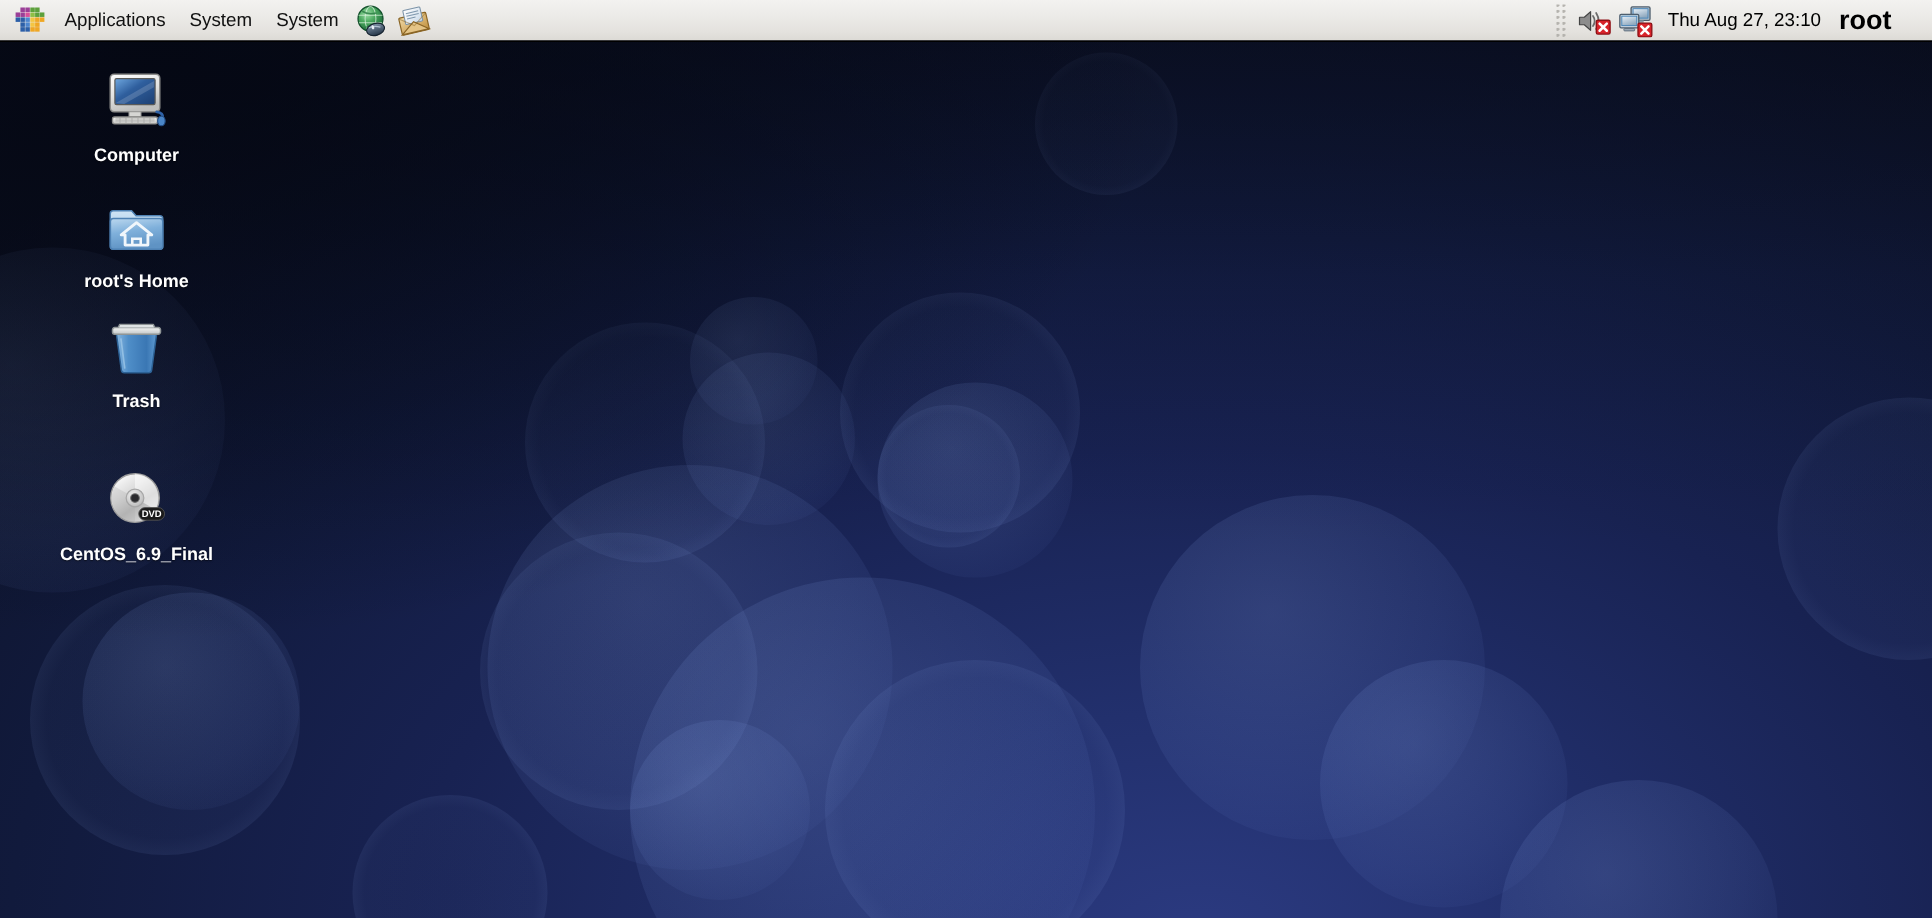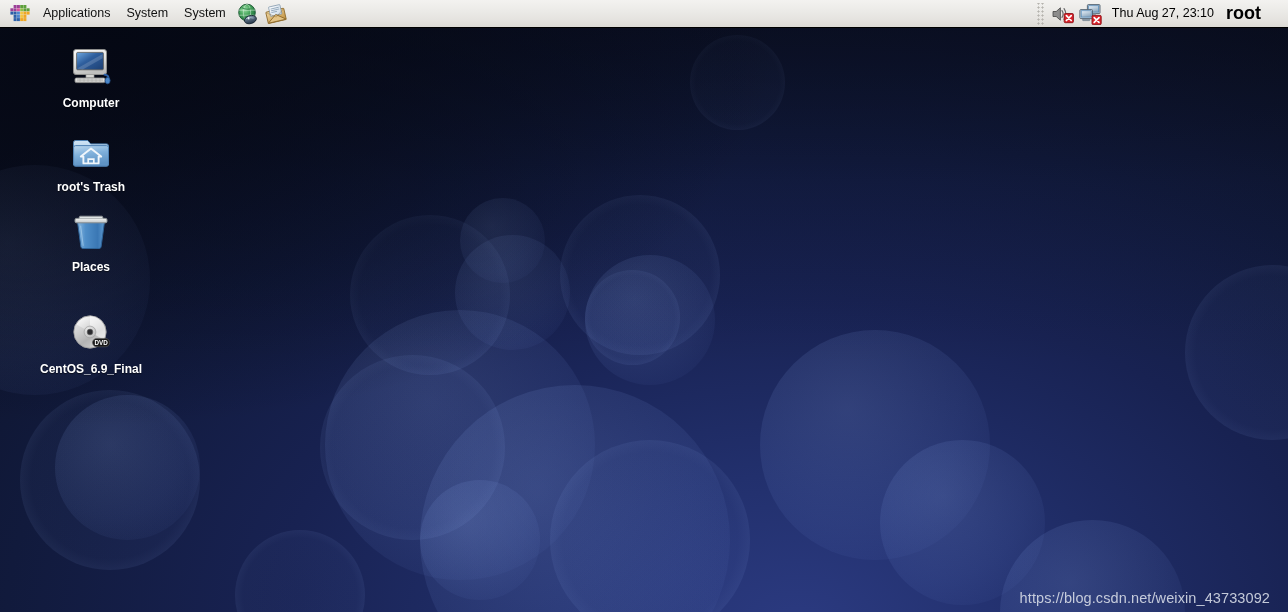--- a/index.html
+++ b/index.html
@@ -387,21 +387,21 @@
             <stop offset="0%" stop-color="#cfe4f5"></stop>
             <stop offset="100%" stop-color="#8fbbe0"></stop>
           </linearGradient>
         </defs>
         <path d="M8.5 12.5 h12.2 l3.0 3.4 h15.8 a2 2 0 0 1 2 2 v18.2 a2 2 0 0 1 -2 2 h-31 a2 2 0 0 1 -2 -2 v-21.6 a2 2 0 0 1 2 -2 z" fill="url(#folderTab)" stroke="#4f82b4" stroke-width="1"></path>
         <path d="M8.6 17.6 h30.9 a2 2 0 0 1 2 2 v16.5 a2 2 0 0 1 -2 2 h-30.9 a2 2 0 0 1 -2 -2 v-16.5 a2 2 0 0 1 2 -2 z" fill="url(#folderG)" stroke="#4f82b4" stroke-width="1"></path>
         <path d="M24 20.4 L34.2 28.6 H31.6 V35.4 H16.4 V28.6 H13.8 Z" fill="none" stroke="#f0f6fb" stroke-width="1.9" stroke-linejoin="round"></path>
         <path d="M21.2 35.4 v-4.3 h5.6 v4.3" fill="none" stroke="#f0f6fb" stroke-width="1.7"></path>
       </svg>
     </div>
-    <span class="label">root's Trash</span>
+    <span class="label">root's Home</span>
   </div>
 
   <div class="desk-icon" style="left:26px; top:208px;">
     <div class="glyph">
       <svg width="48" height="48" viewBox="0 0 48 48" aria-hidden="true">
         <defs>
           <linearGradient id="binG" x1="0" y1="0" x2="1" y2="0">
             <stop offset="0%" stop-color="#86b6e0"></stop>
             <stop offset="30%" stop-color="#4f8ec8"></stop>
             <stop offset="75%" stop-color="#3a77b4"></stop>
@@ -411,21 +411,21 @@
             <stop offset="0%" stop-color="#f3f4f2"></stop>
             <stop offset="100%" stop-color="#c2c7c9"></stop>
           </linearGradient>
         </defs>
         <path d="M10.6 14.6 h26.8 l-3.3 24.2 a2 2 0 0 1 -2 1.7 h-16.2 a2 2 0 0 1 -2 -1.7 z" fill="url(#binG)" stroke="#2d6296" stroke-width="1"></path>
         <path d="M13.6 17.6 l2.6 20.2" stroke="#9fc8e8" stroke-width="1.1" fill="none" opacity="0.75"></path>
         <path d="M9.4 10.4 h29.2 a1.4 1.4 0 0 1 1.4 1.4 v1.6 a1.4 1.4 0 0 1 -1.4 1.4 h-29.2 a1.4 1.4 0 0 1 -1.4 -1.4 v-1.6 a1.4 1.4 0 0 1 1.4 -1.4 z" fill="url(#rimG)" stroke="#8f9596" stroke-width="1"></path>
         <path d="M11.8 10.4 l1.0 -2.2 h22.4 l1.0 2.2" fill="#dfe3e4" stroke="#8f9596" stroke-width="0.9" stroke-linejoin="round"></path>
       </svg>
     </div>
-    <span class="label">Places</span>
+    <span class="label">Trash</span>
   </div>
 
   <div class="desk-icon" style="left:26px; top:310px;">
     <div class="glyph">
       <svg width="48" height="48" viewBox="0 0 48 48" aria-hidden="true">
         <defs>
           <linearGradient id="discG" x1="0.15" y1="0" x2="0.85" y2="1">
             <stop offset="0%" stop-color="#ffffff"></stop>
             <stop offset="35%" stop-color="#dcdcdc"></stop>
             <stop offset="62%" stop-color="#b6b6b6"></stop>
@@ -443,15 +443,14 @@
         <circle cx="23" cy="22" r="2.9" fill="#2b2b2e" stroke="#6f6f6f" stroke-width="0.7"></circle>
         <g transform="translate(25.5,28.4)">
           <rect x="0" y="0" width="17.2" height="8.4" rx="4.2" fill="#1a1a1a" stroke="#555" stroke-width="0.6"></rect>
           <text x="8.6" y="6.3" font-family="Liberation Sans, sans-serif" font-size="6.3" font-weight="bold" fill="#ffffff" text-anchor="middle">DVD</text>
         </g>
       </svg>
     </div>
     <span class="label">CentOS_6.9_Final</span>
   </div>
 
-  <div class="watermark">https://blog.csdn.net/weixin_43733092</div>
 
 </div>
 
 </body></html>

